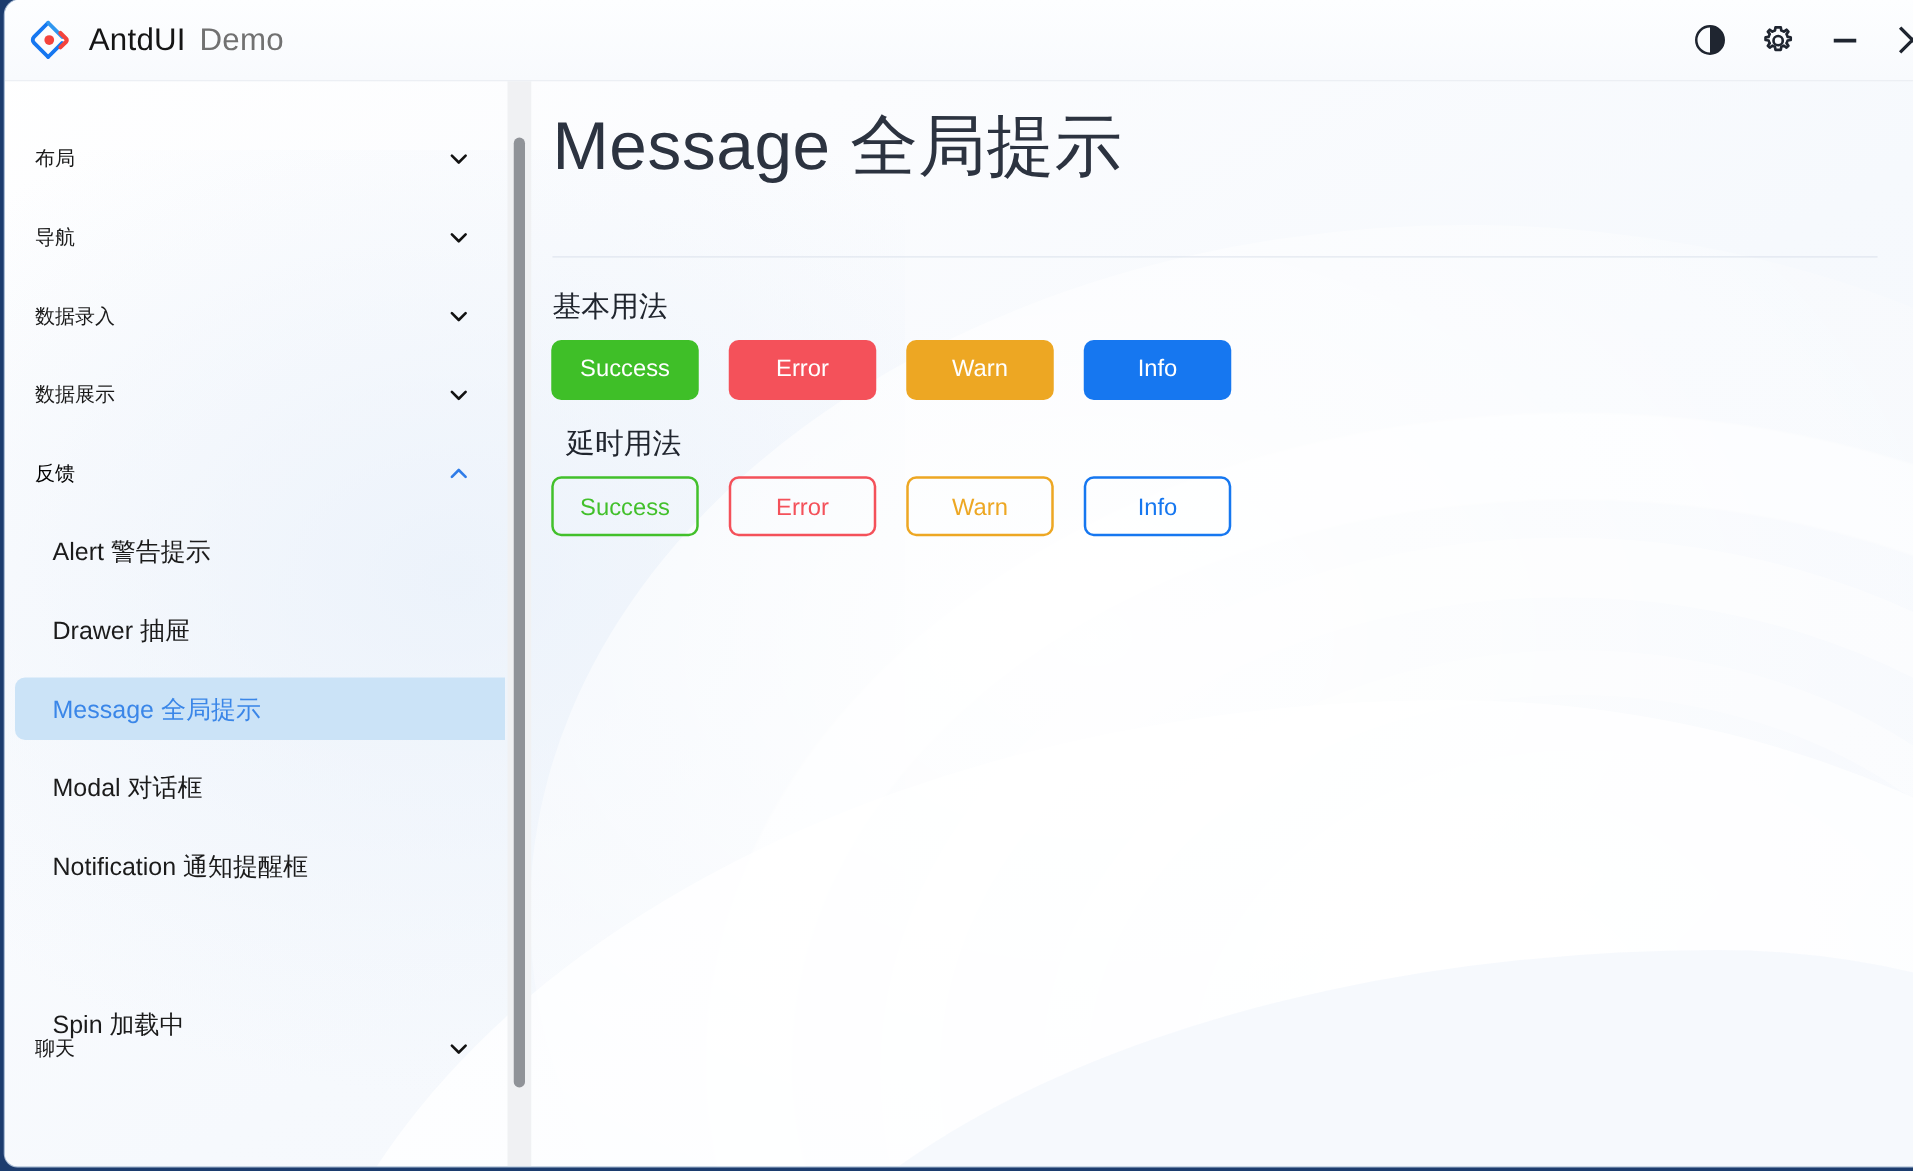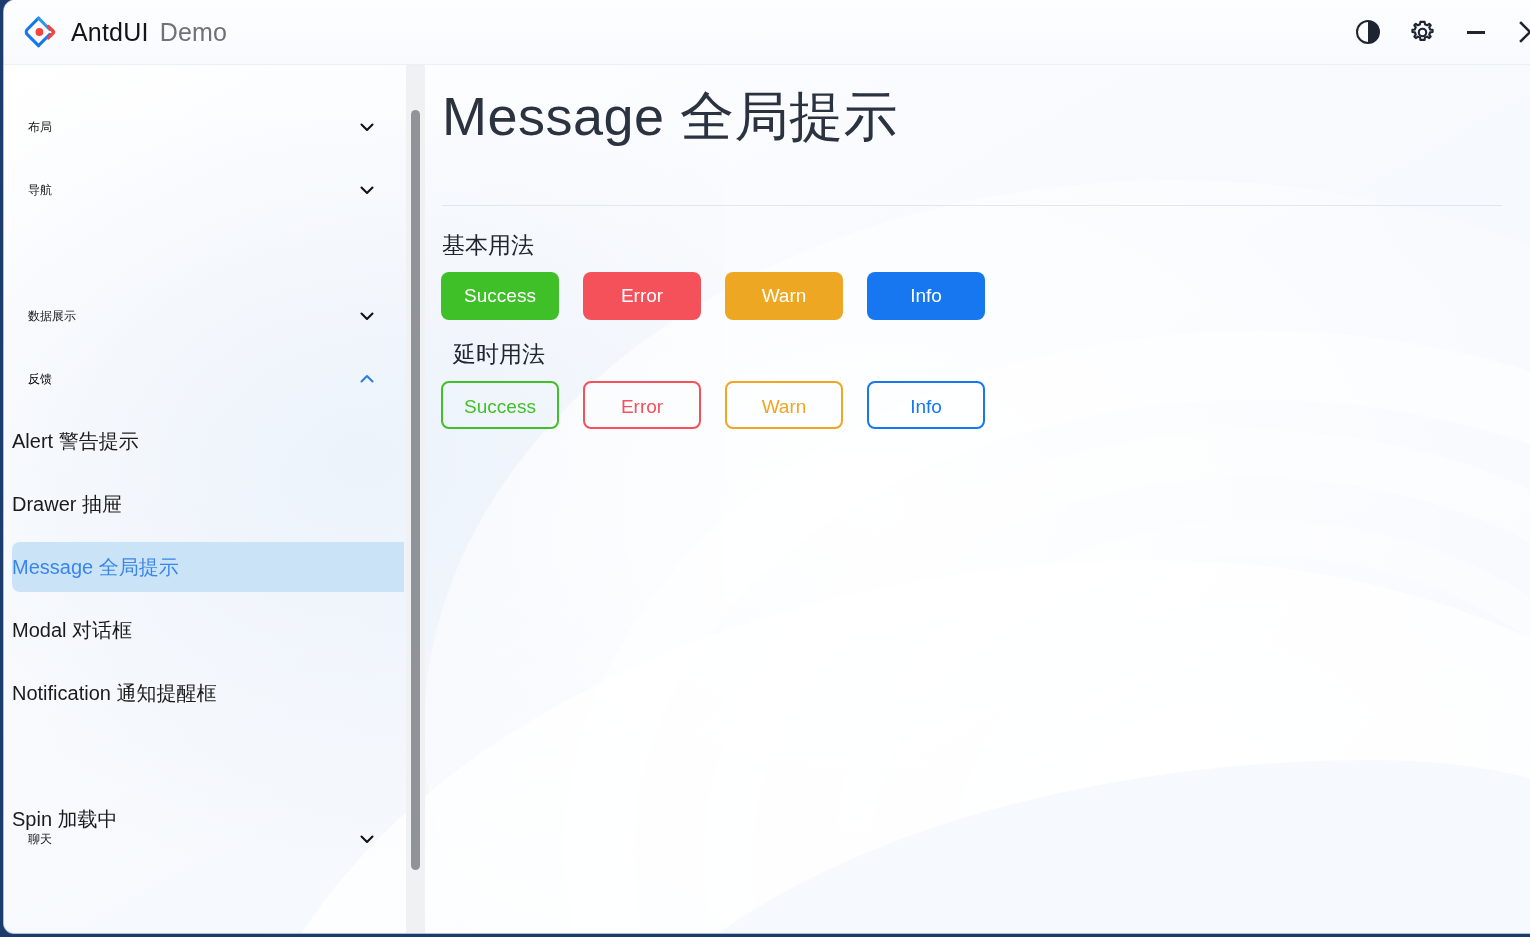--- a/index.html
+++ b/index.html
@@ -141,40 +141,41 @@
     position: absolute;
     left: 0;
     width: 400px;
     height: 52px;
     display: flex;
     align-items: center;
     cursor: pointer;
   }
   .nav-group .glabel {
     margin-left: 24px;
-    font-size: 12px;
+    font-size: 16px;
     color: #1a1a1a;
   }
   .nav-group.active .glabel { color: #000000; font-family: Liberation Serif, serif; }
   .nav-group .chev {
     position: absolute;
     right: 28px;
     width: 18px; height: 18px;
   }
   .nav-item {
     position: absolute;
     left: 8px;
     width: 414px;
     height: 50px;
     display: flex;
     align-items: center;
     border-radius: 8px;
     cursor: pointer;
   }
   .nav-item .ilabel {
+    margin-left: 30px;
     font-size: 20px;
     color: #1b1b1b;
   }
   .nav-item.selected {
     background: #cbe3f7;
   }
   .nav-item.selected .ilabel { color: #3a86e8; }
 
   
   #sb-track {
@@ -331,20 +332,26 @@
         <svg viewBox="0 0 18 18" class="chev">
           <path d="M3.5 6.5 L9 12 L14.5 6.5" fill="none" stroke="#121212" stroke-width="2.1" stroke-linecap="round" stroke-linejoin="round"></path>
         </svg>
       </div>
       <div class="nav-group" style="top: 99px;">
         <span class="glabel">导航</span>
         <svg viewBox="0 0 18 18" class="chev">
           <path d="M3.5 6.5 L9 12 L14.5 6.5" fill="none" stroke="#121212" stroke-width="2.1" stroke-linecap="round" stroke-linejoin="round"></path>
         </svg>
       </div>
+      <div class="nav-group" style="top: 162px;">
+        <span class="glabel">数据录入</span>
+        <svg viewBox="0 0 18 18" class="chev">
+          <path d="M3.5 6.5 L9 12 L14.5 6.5" fill="none" stroke="#121212" stroke-width="2.1" stroke-linecap="round" stroke-linejoin="round"></path>
+        </svg>
+      </div>
       <div class="nav-group" style="top: 225px;">
         <span class="glabel">数据展示</span>
         <svg viewBox="0 0 18 18" class="chev">
           <path d="M3.5 6.5 L9 12 L14.5 6.5" fill="none" stroke="#121212" stroke-width="2.1" stroke-linecap="round" stroke-linejoin="round"></path>
         </svg>
       </div>
       <div class="nav-group active" style="top: 288px;">
         <span class="glabel">反馈</span>
         <svg viewBox="0 0 18 18" class="chev">
           <path d="M3.5 11.5 L9 6 L14.5 11.5" fill="none" stroke="#2f7ce8" stroke-width="2.1" stroke-linecap="round" stroke-linejoin="round"></path>

